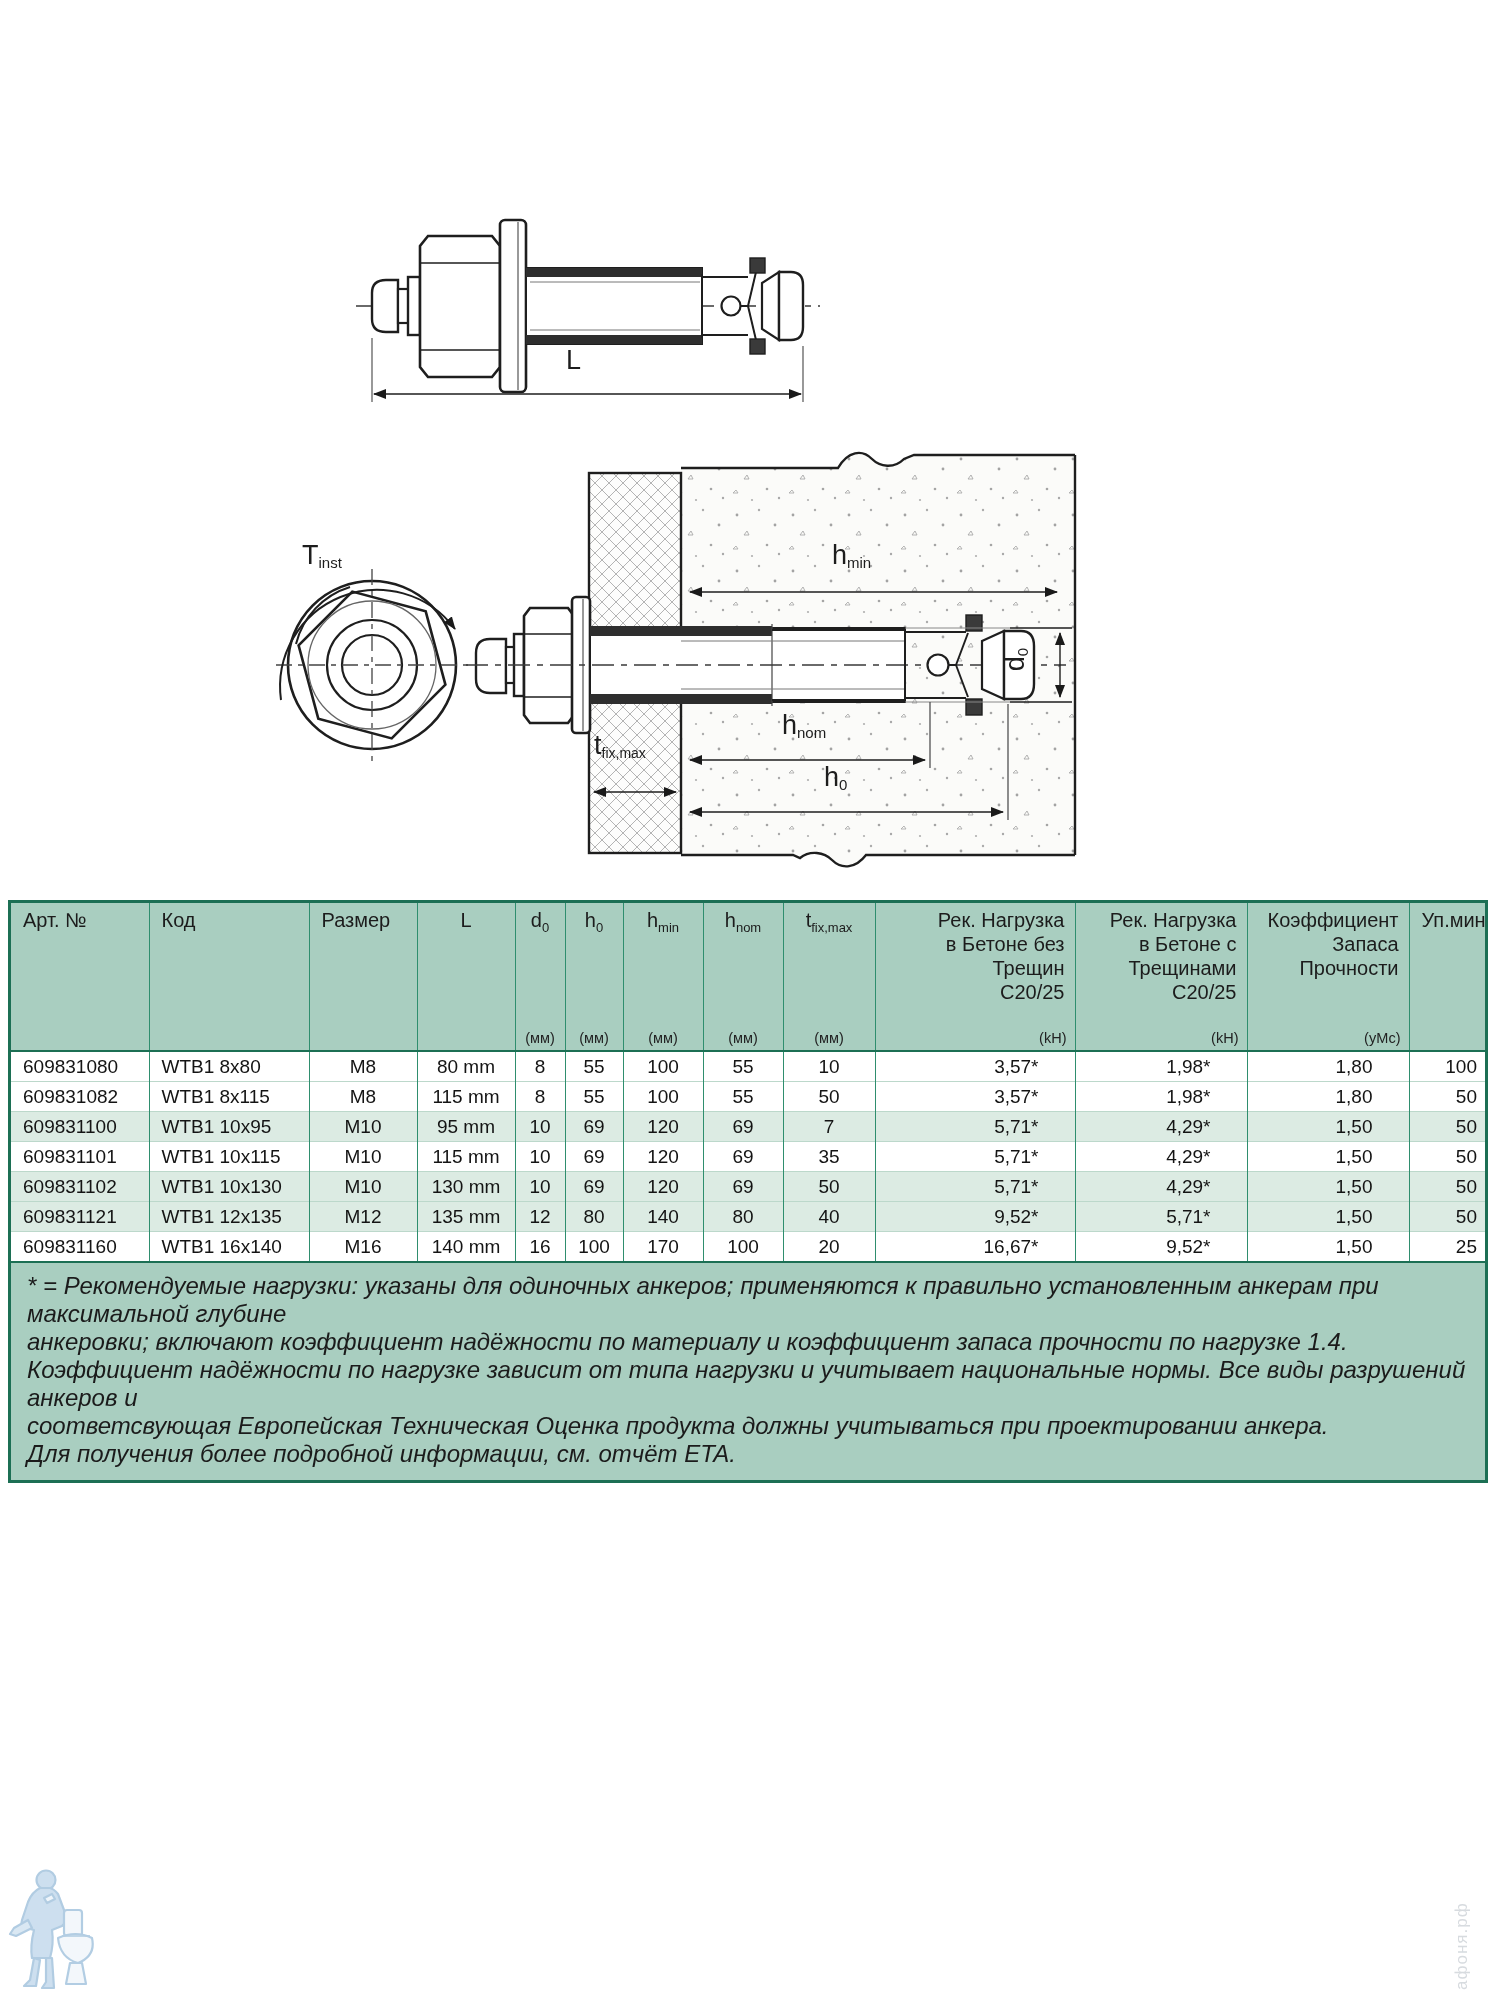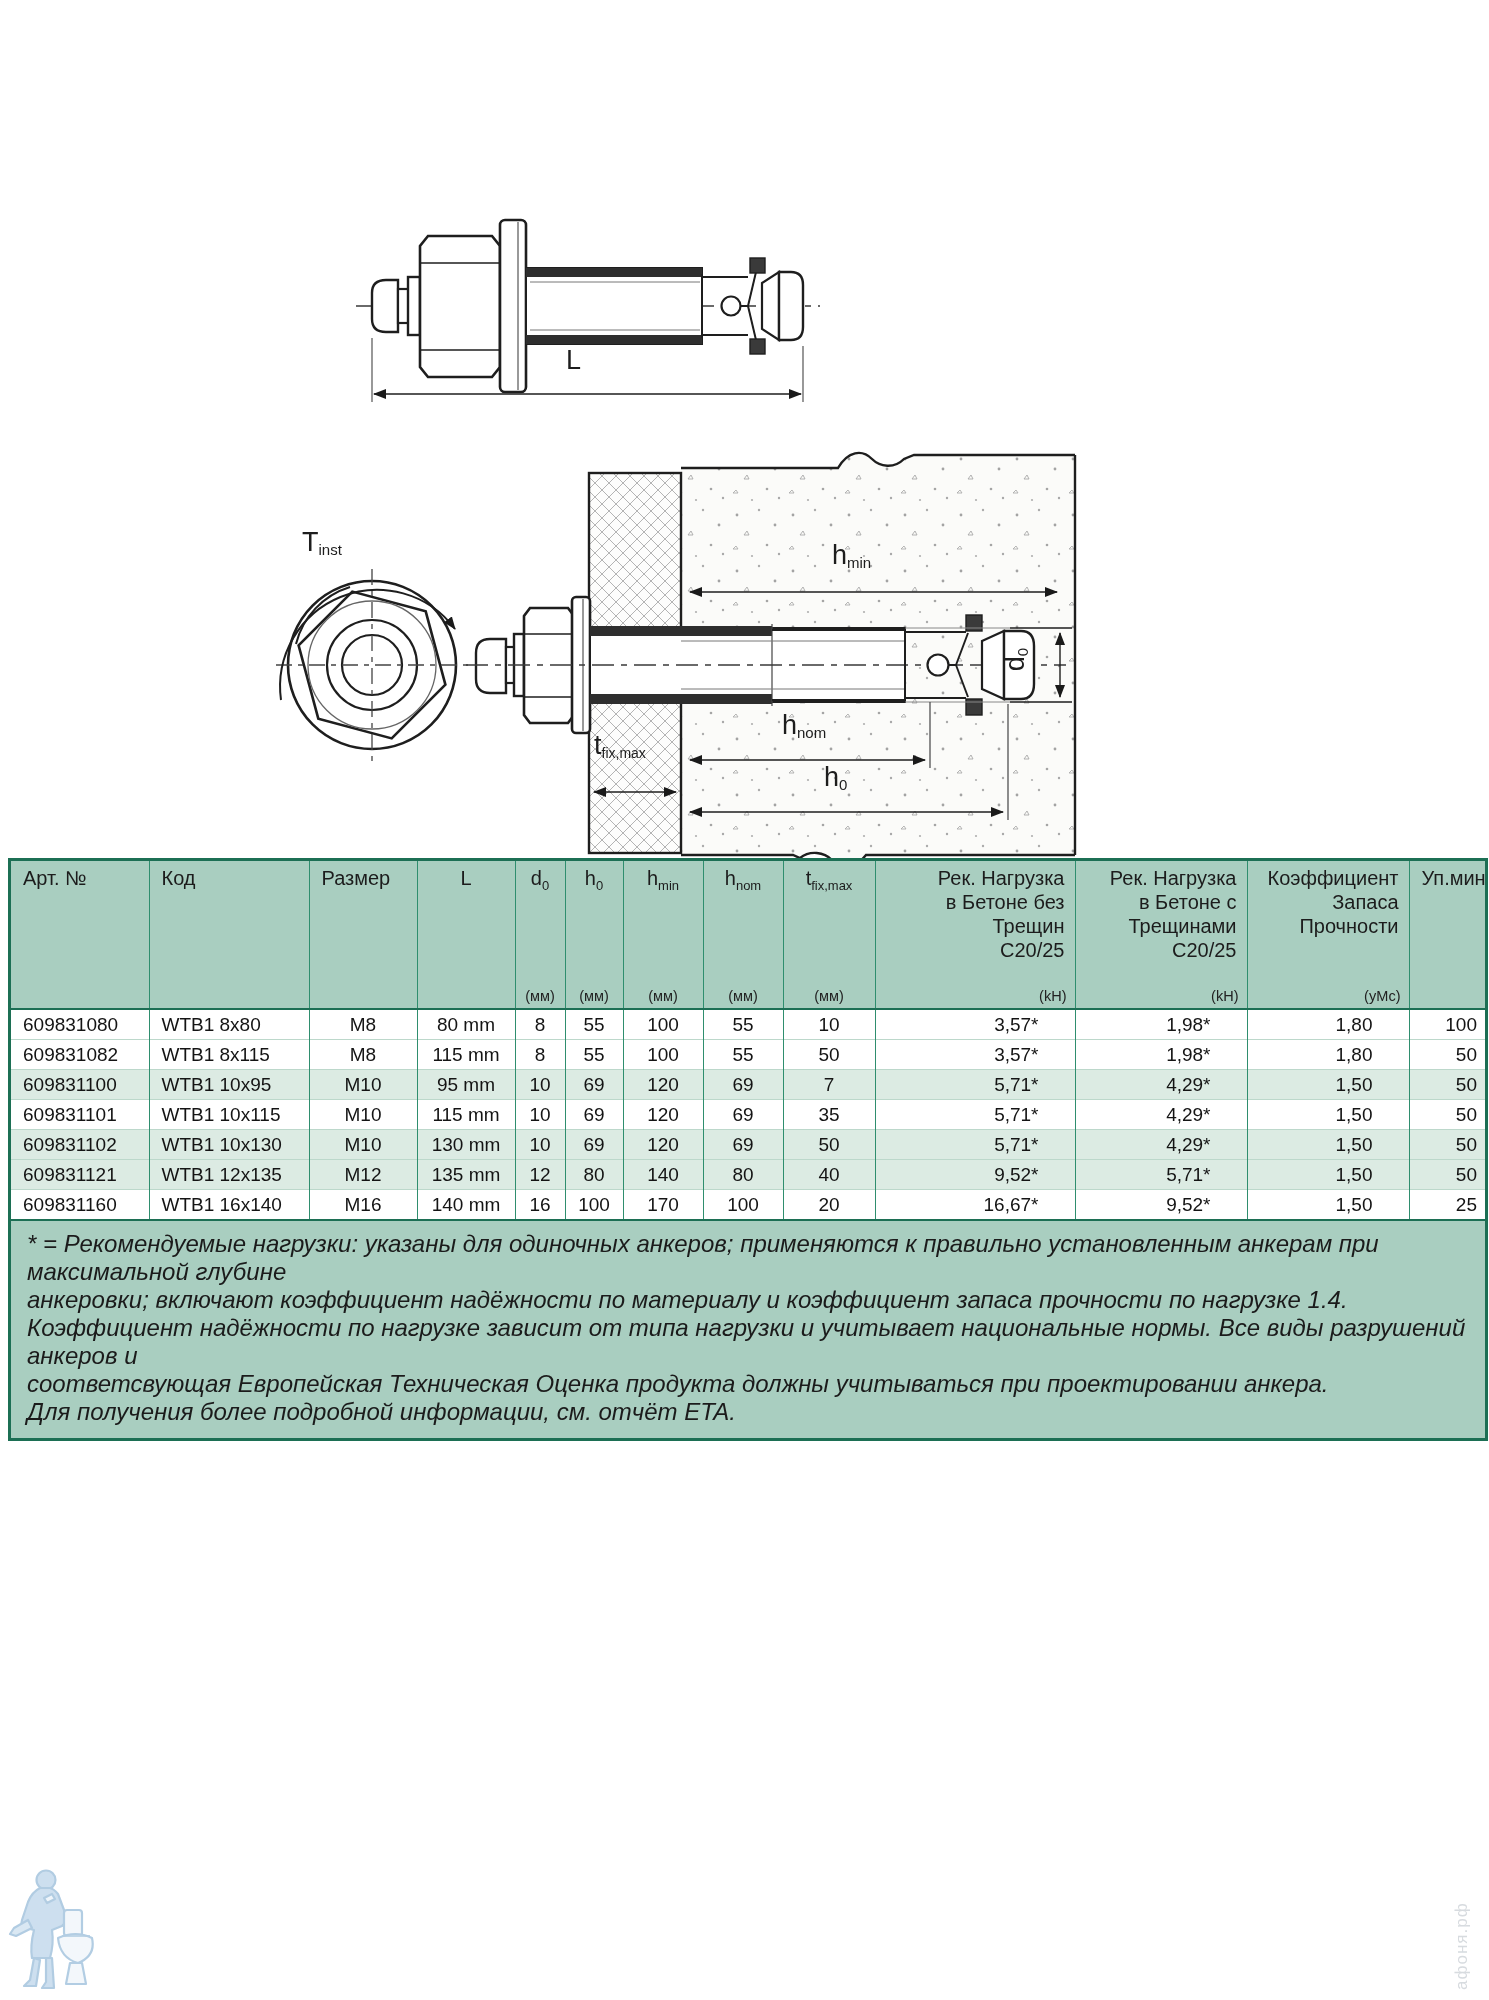--- a/index.html
+++ b/index.html
@@ -5,21 +5,21 @@
   html,body{margin:0;padding:0;background:#fff;}
   .page{position:relative;width:1489px;height:2000px;background:#ffffff;overflow:hidden;
         font-family:"Liberation Sans", sans-serif;color:#111;}
   .diagram-area{position:absolute;left:0;top:0;width:1489px;height:884px;}
   .dlabel{position:absolute;color:#1d1d1d;font-weight:500;white-space:nowrap;}
   .dlabel .m{font-size:27px;}
   .dlabel sub{font-size:15px;font-weight:500;}
   .rot{transform:rotate(-90deg);transform-origin:center center;}
 
   
-  .tablewrap{position:absolute;left:8px;top:858px;width:1474px;border:3px solid #1c6f54;background:#fff;}
+  .tablewrap{position:absolute;left:8px;top:900px;width:1474px;border:3px solid #1c6f54;background:#fff;}
   table.spec{width:100%;border-collapse:collapse;table-layout:fixed;}
   table.spec th, table.spec td{border-left:1.5px solid #2f8e6e;overflow:hidden;}
   table.spec th:first-child, table.spec td:first-child{border-left:none;}
   thead th{background:#a9cec0;vertical-align:top;padding:5px 0 0 0;height:100px;
            font-size:20px;font-weight:500;color:#1c1c1c;}
   thead th .hm{white-space:pre-line;display:block;line-height:24px;}
   thead th sub{font-size:13px;font-weight:500;}
   tr.urow td{background:#a9cec0;vertical-align:bottom;height:38px;padding:0 0 4px 0;
              font-size:14.5px;color:#222;border-bottom:2.5px solid #1c6f54;}
   tbody td{height:29px;line-height:29px;padding:0;font-size:19px;color:#141414;
@@ -178,21 +178,21 @@
         <line x1="690" y1="812" x2="1003" y2="812" stroke-width="1.4" marker-start="url(#arr)" marker-end="url(#arr)"></line>
         <line x1="1008" y1="704" x2="1008" y2="820" stroke-width="1.2" stroke="#444"></line>
         <line x1="594" y1="792" x2="676" y2="792" stroke-width="1.4" marker-start="url(#arr)" marker-end="url(#arr)"></line>
       </g>
     </svg>
 
     
     <div class="dlabel" style="left:566px;top:345px;">
       <span class="m">L</span><sub></sub>
     </div>
-    <div class="dlabel" style="left:302px;top:527px;">
+    <div class="dlabel" style="left:302px;top:540px;">
       <span class="m">T</span><sub>inst</sub>
     </div>
     <div class="dlabel" style="left:832px;top:540px;">
       <span class="m">h</span><sub>min</sub>
     </div>
     <div class="dlabel" style="left:782px;top:710px;">
       <span class="m">h</span><sub>nom</sub>
     </div>
     <div class="dlabel" style="left:824px;top:762px;">
       <span class="m">h</span><sub>0</sub>

